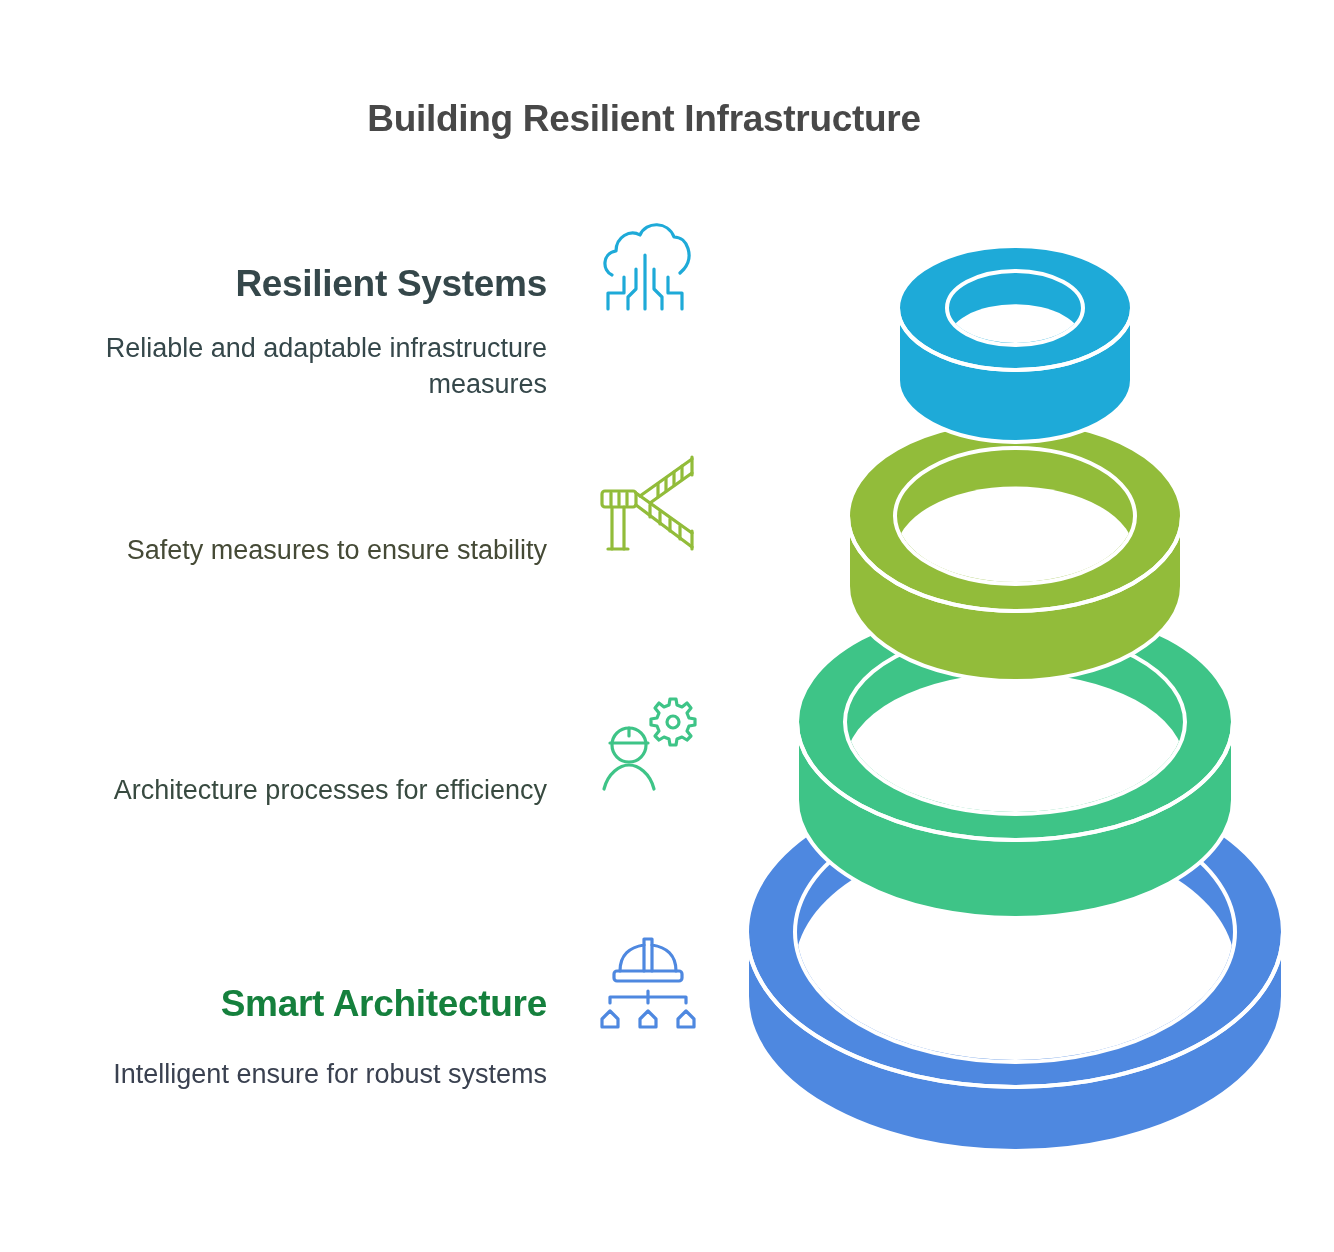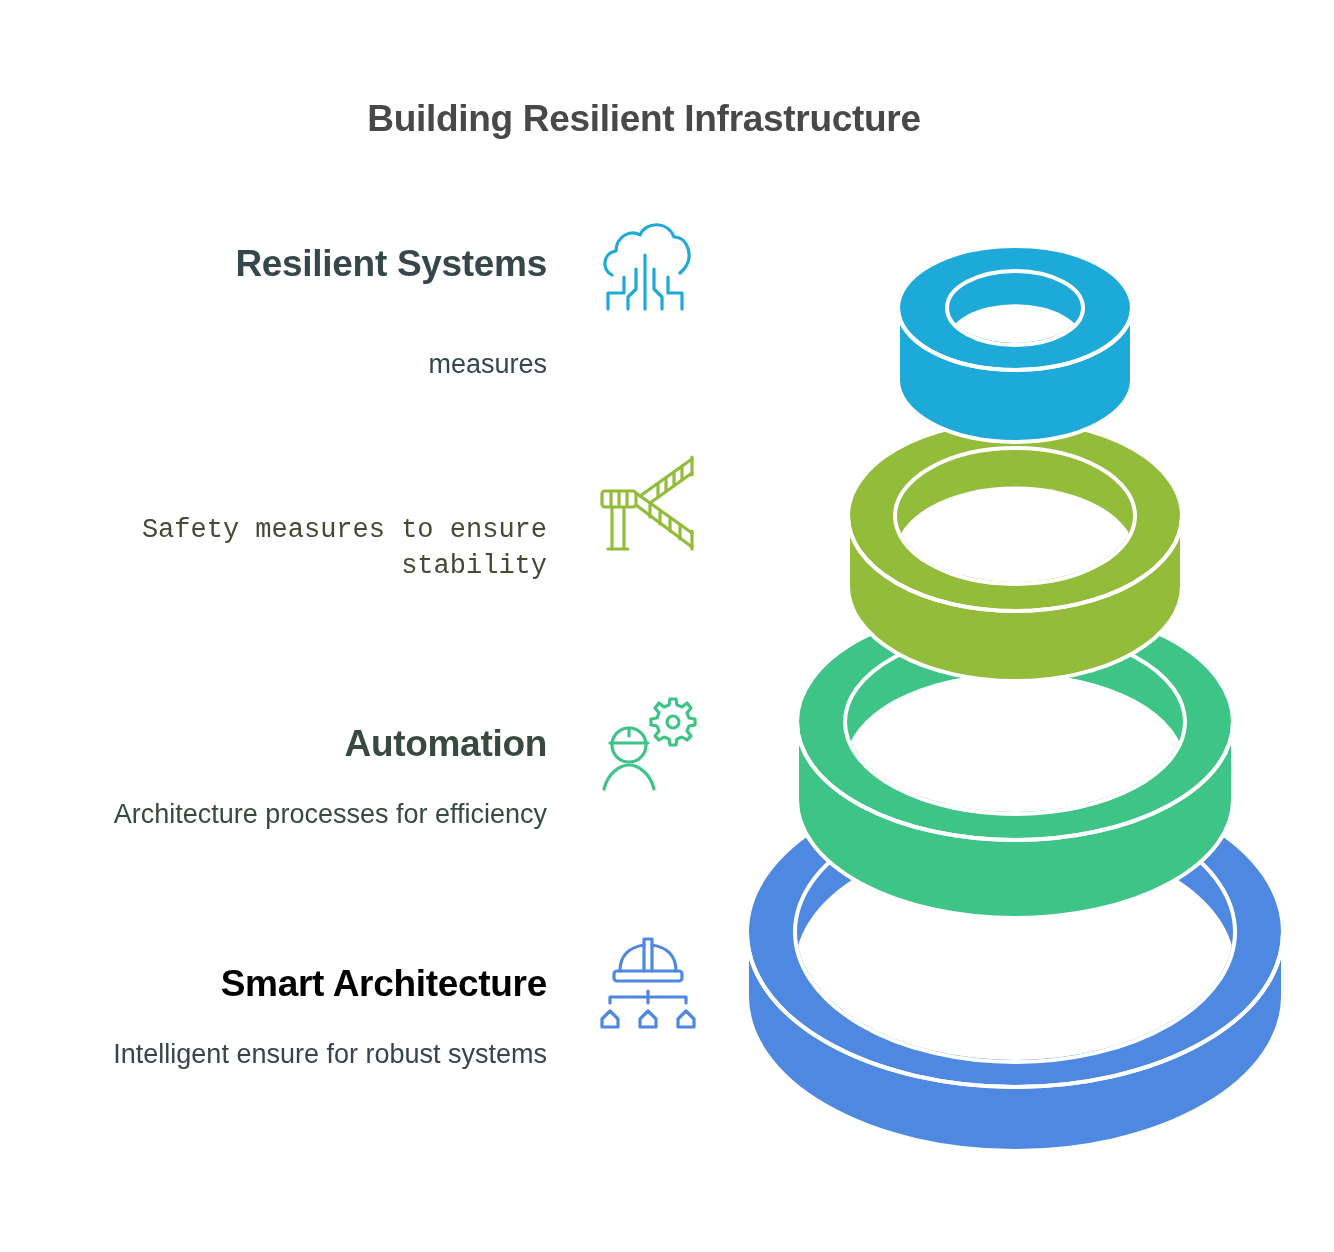--- a/index.html
+++ b/index.html
@@ -1,53 +1,52 @@
 <!DOCTYPE html>
 <html><head>
   <meta charset="utf-8">
   <style>
     html, body { margin: 0; padding: 0; background: #ffffff; }
     body { width: 1334px; height: 1252px; position: relative; overflow: hidden;
            font-family: "Liberation Sans", "DejaVu Sans", sans-serif; }
     .title { position: absolute; left: 8px; width: 1272px; top: 98px; text-align: center;
              font-size: 37px; font-weight: bold; color: #484848; letter-spacing: -0.3px; }
-    .item { position: absolute; right: 787px; width: 520px; text-align: right; }
+    .item { position: absolute; right: 787px; width: 520px; text-align: right; margin-top: 20px; }
     .item h2 { margin: 0; font-size: 37px; font-weight: bold; letter-spacing: -0.3px; line-height: 44px; }
     .item p { margin: 0; font-size: 27px; line-height: 36px; }
     .icon { position: absolute; width: 100px; height: 100px; }
     svg.rings { position: absolute; left: 0; top: 0; }
   </style>
 </head>
 <body>
 
 <div class="title">Building Resilient Infrastructure</div>
 
 <div class="item" style="top:242px;">
   <h2 style="color:#35474A">Resilient Systems</h2>
   <p style="color:#35474A;margin-top:24px;">
-    <br>
+    <span>Reliable and adaptable infrastructure</span><br>
     <span>measures</span>
   </p>
 </div>
 
 <div class="item" style="top:482px;">
-  <p style="color:#454A36;margin-top:30px;font-family:Liberation Mono, monospace;">
+  <p style="color:#454A36;margin-top:30px;">
     <span>Safety measures to ensure stability</span>
   </p>
 </div>
 
 <div class="item" style="top:722px;">
-  <h2 style="color:#384A40">Automation</h2>
   <p style="color:#384A40;margin-top:30px;">
     <span>Architecture processes for efficiency</span>
   </p>
 </div>
 
 <div class="item" style="top:962px;">
-  <h2 style="color:#000000">Smart Architecture</h2>
+  <h2 style="color:#15803d">Smart Architecture</h2>
   <p style="color:#3A4150;margin-top:30px;">
     <span>Intelligent ensure for robust systems</span>
   </p>
 </div>
 
 <div class="icon" style="left:598px;top:213px;">
   <svg width="100" height="100" viewBox="0 0 100 100" fill="none" stroke="#1EAAD8" stroke-width="3.2" stroke-linecap="round" stroke-linejoin="round">
     <path d="M14 62 C4 58 4 40 18 38 C18 24 32 16 42 22 C48 8 70 8 76 24 C90 24 96 44 86 56 L82 60"></path>
     <line x1="47" y1="42" x2="47" y2="96"></line>
     <path d="M38 56 L38 76 L30 84 L30 96"></path>

